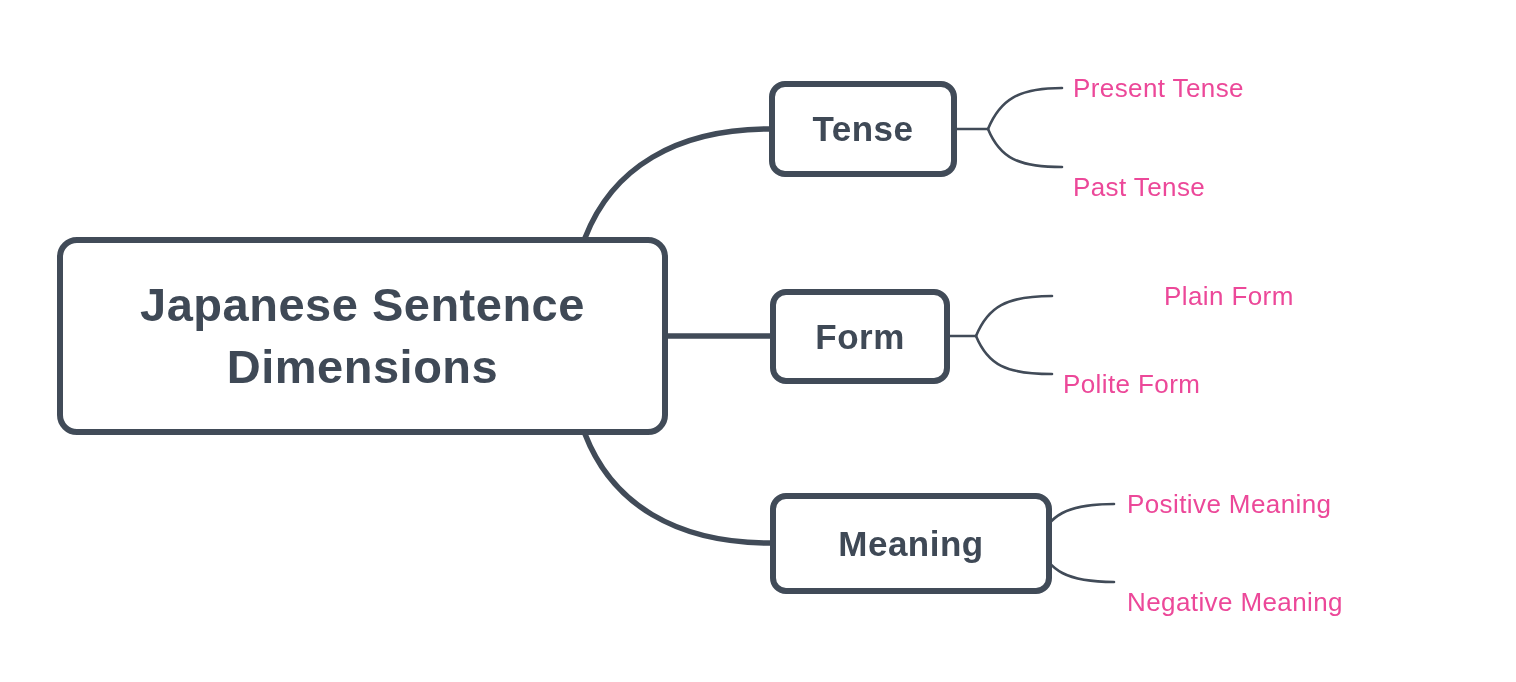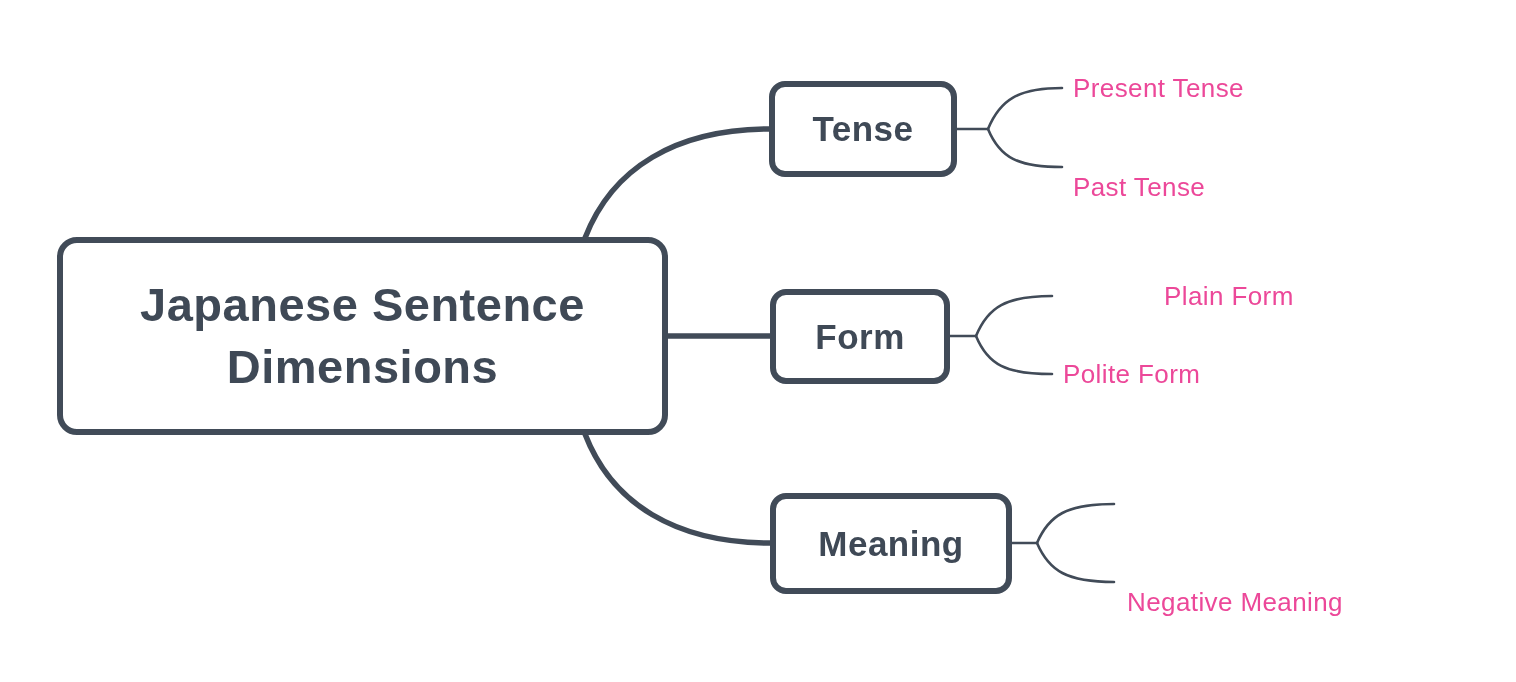--- a/index.html
+++ b/index.html
@@ -42,35 +42,35 @@
     padding: 0 12px;
     letter-spacing: 0.5px;
   }
   .node-branch {
     border-radius: 16px;
     font-size: 35px;
     letter-spacing: 0.5px;
   }
   .node-tense   { left: 769px; top: 81px;  width: 188px; height: 96px;  }
   .node-form    { left: 770px; top: 289px; width: 180px; height: 95px;  }
-  .node-meaning { left: 770px; top: 493px; width: 242px; height: 101px; }
+  .node-meaning { left: 770px; top: 493px; width: 282px; height: 101px; }
 
   .leaf {
     position: absolute;
     transform: translateY(-50%);
     font-size: 26px;
     color: #ec4899;
     white-space: nowrap;
     letter-spacing: 0.4px;
     cursor: pointer;
   }
   .leaf-present  { left: 1073px; top: 88px;  }
   .leaf-past     { left: 1073px; top: 167px; margin-top: 20px; }
   .leaf-plain    { left: 1120px; top: 296px; margin-left: 44px; }
-  .leaf-polite   { left: 1063px; top: 374px; }
+  .leaf-polite   { left: 1063px; top: 384px; }
   .leaf-positive { left: 1127px; top: 504px; }
   .leaf-negative { left: 1127px; top: 582px; margin-top: 20px; }
 </style>
 </head>
 <body>
 
 <div class="canvas">
 
   <svg class="connectors" viewBox="0 0 1516 682" aria-hidden="true">
 
@@ -102,15 +102,16 @@
     <span>Form</span>
   </div>
   <div class="node node-branch node-meaning">
     <span>Meaning</span>
   </div>
 
   <div class="leaf leaf-present">Present Tense</div>
   <div class="leaf leaf-past">Past Tense</div>
   <div class="leaf leaf-plain">Plain Form</div>
   <div class="leaf leaf-polite">Polite Form</div>
+  <div class="leaf leaf-positive">Positive Meaning</div>
   <div class="leaf leaf-negative">Negative Meaning</div>
 
 </div>
 
 </body></html>

